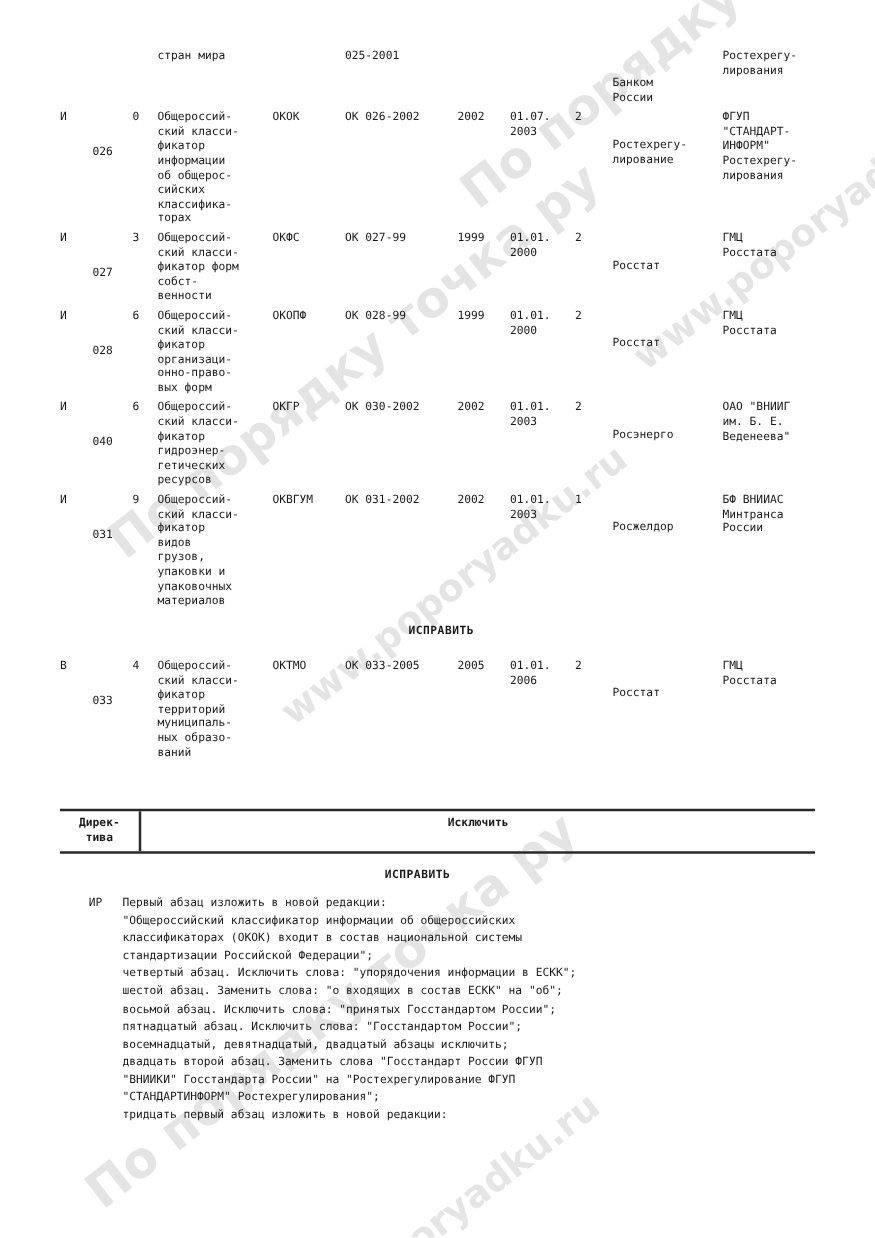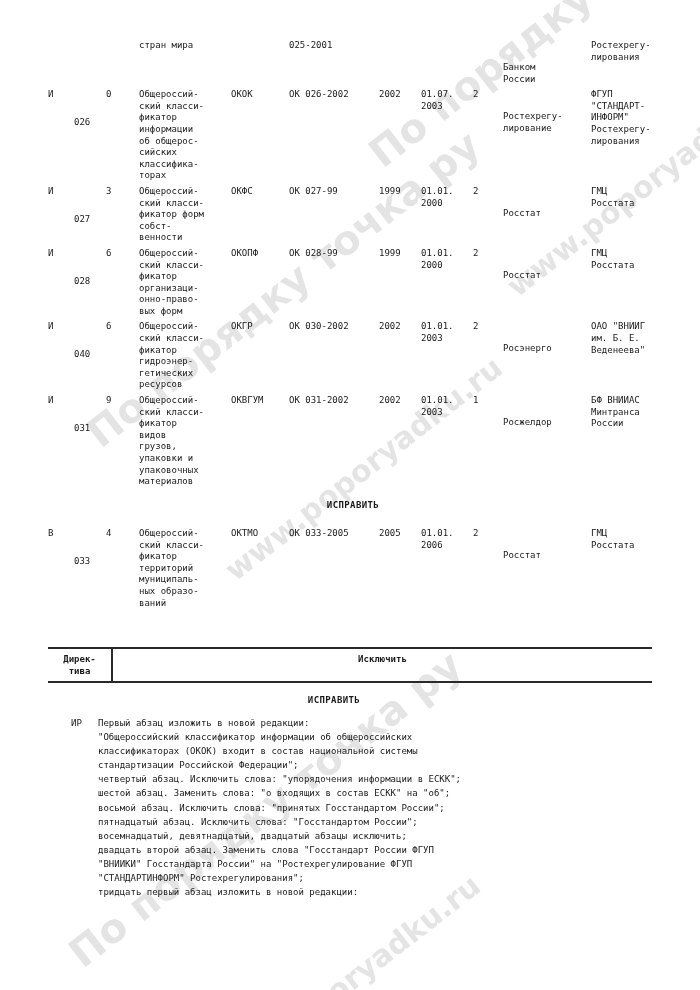--- a/index.html
+++ b/index.html
@@ -57,21 +57,21 @@
     letter-spacing: 0px;
   }
   .clf-row {
     display: flex;
     align-items: flex-start;
     margin-bottom: 4px;
   }
   .c-dir   { width: 26px;  flex: 0 0 26px;  text-align: left; }
   .c-num   { width: 32px;  flex: 0 0 32px;  text-align: left; margin-top: 28px; }
   .c-chk   { width: 20px;  flex: 0 0 20px;  text-align: left; }
-  .c-name  { width: 92px;  flex: 0 0 92px;  text-align: left; margin-left: 13px; }
+  .c-name  { width: 92px;  flex: 0 0 92px;  text-align: left; }
   .c-abbr  { width: 58px;  flex: 0 0 58px;  text-align: left; }
   .c-desig { width: 90px;  flex: 0 0 90px;  text-align: left; }
   .c-year  { width: 42px;  flex: 0 0 42px;  text-align: left; }
   .c-date  { width: 52px;  flex: 0 0 52px;  text-align: left; }
   .c-per   { width: 30px;  flex: 0 0 30px;  text-align: left; }
   .c-org   { width: 88px;  flex: 0 0 88px;  text-align: left; margin-top: 22px; }
   .c-dev   { width: 84px;  flex: 0 0 84px;  text-align: left; }
   .cell { white-space: pre-line; }
 
   .section-label {

